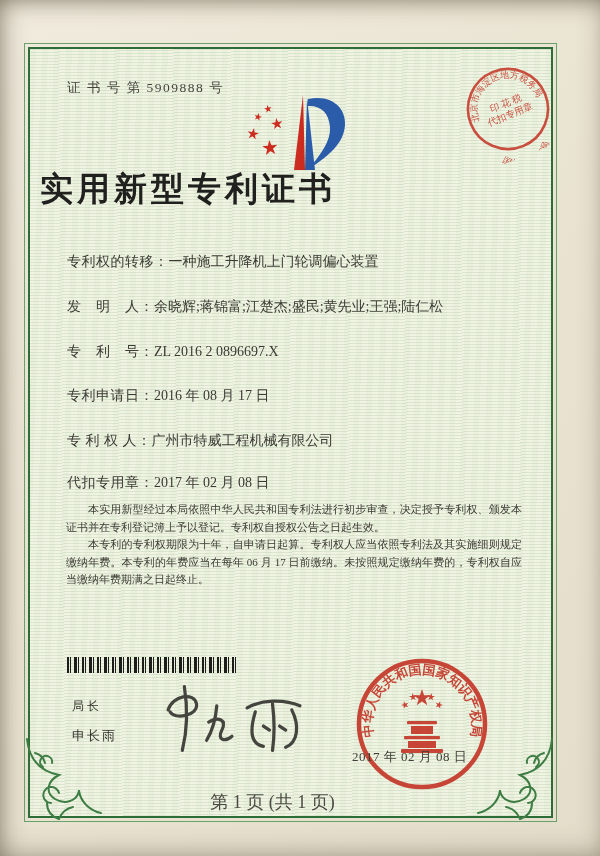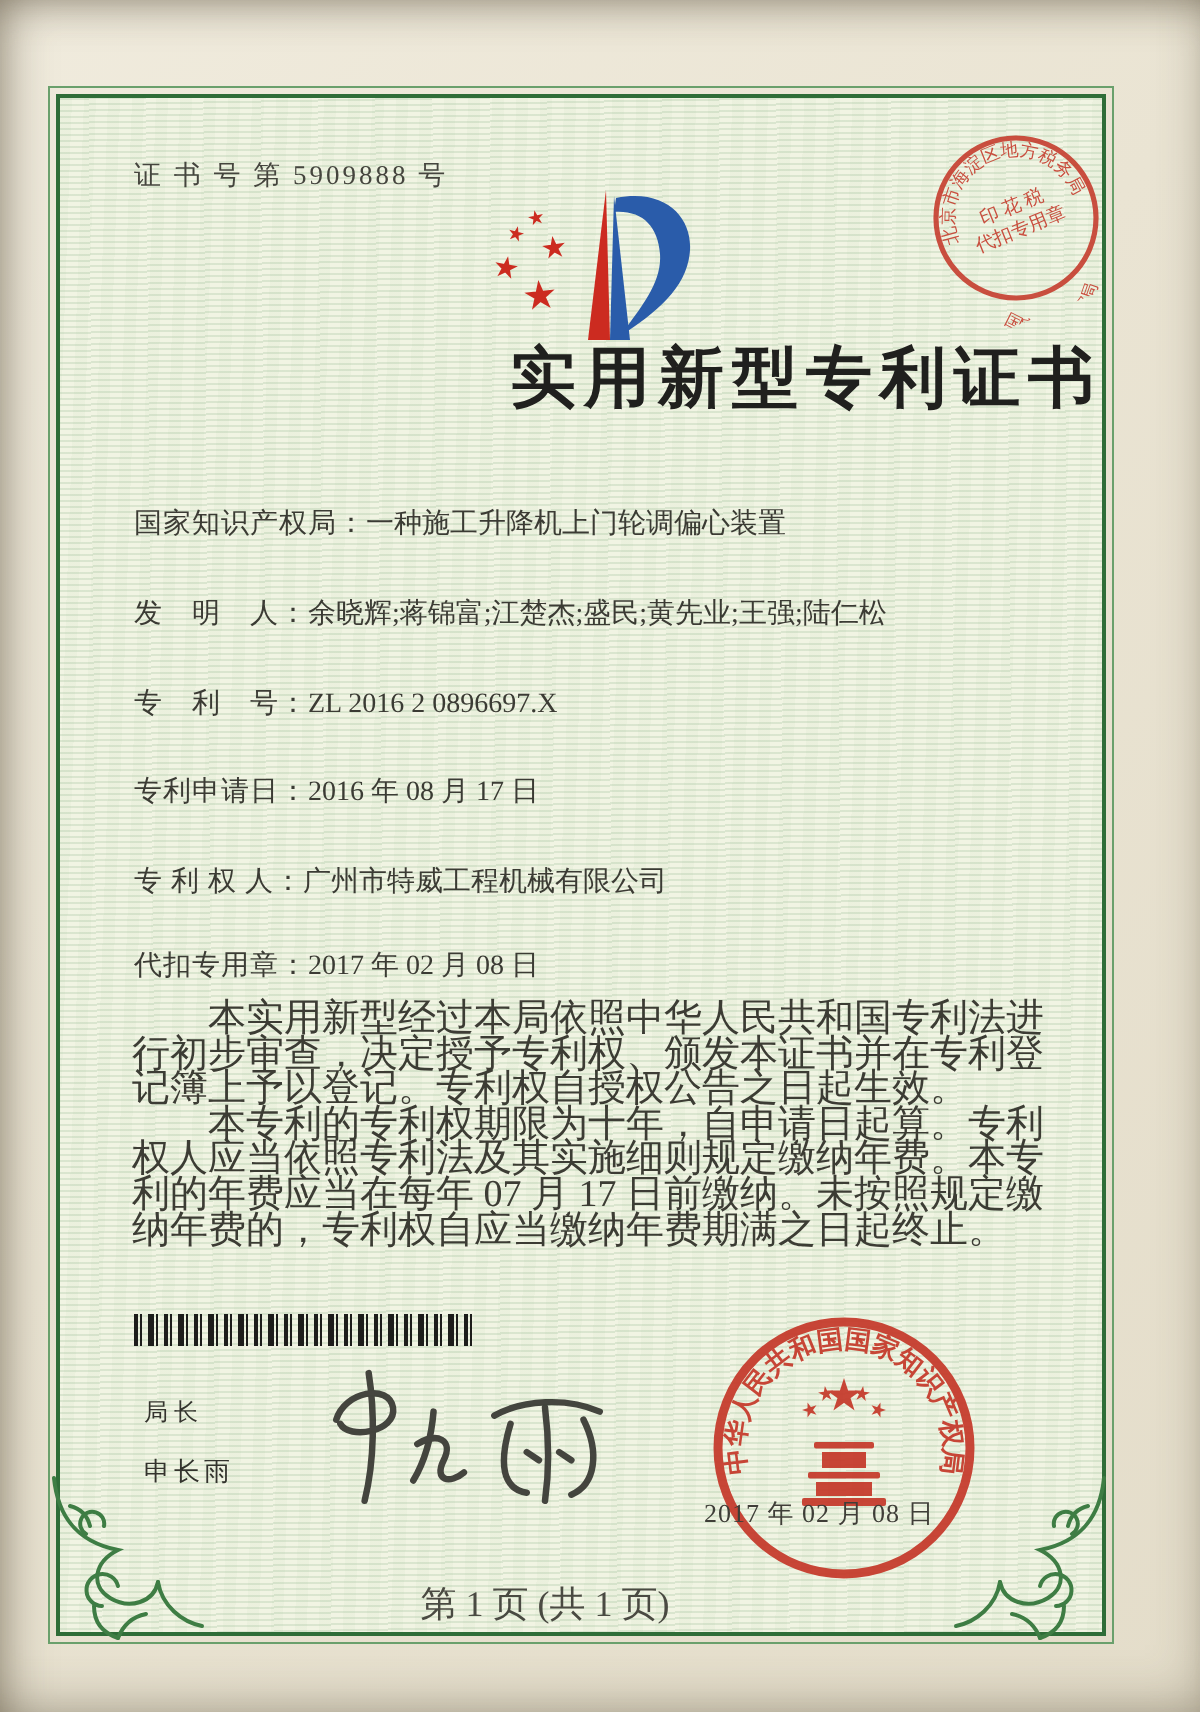--- a/index.html
+++ b/index.html
@@ -23,30 +23,30 @@
     outline:1.5px solid #6aa06c;
     outline-offset:3px;
     background:
       repeating-linear-gradient(179deg, rgba(125,170,125,.20) 0 1px, rgba(255,255,255,0) 1px 3px),
       repeating-linear-gradient(92deg, rgba(160,195,150,.07) 0 6px, rgba(255,255,255,0) 6px 12px),
       #f1f4e3;
   }
   .cert-no{position:absolute;left:37px;top:30px;font-size:13.5px;letter-spacing:1.5px;color:#45453e;}
   .logo{position:absolute;left:217px;top:44px;width:105px;height:80px;}
   .title{
-    position:absolute;left:10px;right:0;top:118px;text-align:right;
+    position:absolute;left:10px;right:0;top:118px;text-align:left;
     font-size:33px;font-weight:bold;color:#20201e;letter-spacing:4px;
   }
   .fields{position:absolute;left:37px;right:30px;top:0;height:0;}
   .field{position:absolute;left:0;right:0;font-size:14px;color:#3b3b34;white-space:nowrap;}
   .field .lbl{letter-spacing:.5px;}
   .f0{top:204px}.f1{top:249px}.f2{top:294px}.f3{top:338px}.f4{top:383px}.f5{top:425px}
   .paras{
     position:absolute;left:36px;width:456px;top:452px;
-    font-size:19px;line-height:17.6px;color:#3c3c34;text-align:justify;
+    font-size:11px;line-height:17.6px;color:#3c3c34;text-align:justify;
   }
   .paras p{margin:0;text-indent:2em;}
   .barcode{
     position:absolute;left:37px;top:608px;width:172px;height:16px;
     background:repeating-linear-gradient(90deg,
       #1d1d1b 0 2px,transparent 2px 3px,
       #1d1d1b 3px 4px,transparent 4px 7px,
       #1d1d1b 7px 10px,transparent 10px 11px,
       #1d1d1b 11px 12px,transparent 12px 15px);
   }
@@ -94,31 +94,31 @@
       <text x="50" y="47" text-anchor="middle" font-size="9.5" fill="#c5392a">印 花 税</text>
       <text x="50" y="59" text-anchor="middle" font-size="9.5" fill="#c5392a">代扣专用章</text>
       <text font-size="8.5" fill="#c5392a" font-family="Liberation Serif,serif">
         <textPath href="#arcBotA" startOffset="50%" text-anchor="middle">国家知识产权局</textPath>
       </text>
     </svg>
 
     <div class="title">实用新型专利证书</div>
 
     <div class="fields">
-      <div class="field f0"><span class="lbl">国家知识产权局：</span><span class="val">一种施工升降机上门轮调偏心装置</span></div>
+      <div class="field f0"><span class="lbl">专利权的转移：</span><span class="val">一种施工升降机上门轮调偏心装置</span></div>
       <div class="field f1"><span class="lbl">发　明　人：</span><span class="val">余晓辉;蒋锦富;江楚杰;盛民;黄先业;王强;陆仁松</span></div>
       <div class="field f2"><span class="lbl">专　利　号：</span><span class="val">ZL 2016 2 0896697.X</span></div>
       <div class="field f3"><span class="lbl">专利申请日：</span><span class="val">2016 年 08 月 17 日</span></div>
       <div class="field f4"><span class="lbl">专 利 权 人：</span><span class="val">广州市特威工程机械有限公司</span></div>
       <div class="field f5"><span class="lbl">代扣专用章：</span><span class="val">2017 年 02 月 08 日</span></div>
     </div>
 
     <div class="paras">
       <p>本实用新型经过本局依照中华人民共和国专利法进行初步审查，决定授予专利权、颁发本证书并在专利登记簿上予以登记。专利权自授权公告之日起生效。</p>
-      <p>本专利的专利权期限为十年，自申请日起算。专利权人应当依照专利法及其实施细则规定缴纳年费。本专利的年费应当在每年 07 月 17 日前缴纳。未按照规定缴纳年费的，专利权自应当缴纳年费期满之日起终止。</p>
+      <p>本专利的专利权期限为十年，自申请日起算。专利权人应当依照专利法及其实施细则规定缴纳年费。本专利的年费应当在每年 06 月 17 日前缴纳。未按照规定缴纳年费的，专利权自应当缴纳年费期满之日起终止。</p>
     </div>
 
     <div class="barcode"></div>
 
     <div class="director-title">局长</div>
     <div class="director-name">申长雨</div>
 
     <svg class="signature" viewBox="0 0 150 72">
       <g fill="none" stroke="#33332e" stroke-width="3.2" stroke-linecap="round" opacity=".9">
         <path d="M10,26 C14,12 36,8 38,20 C40,32 16,36 12,28"></path>

